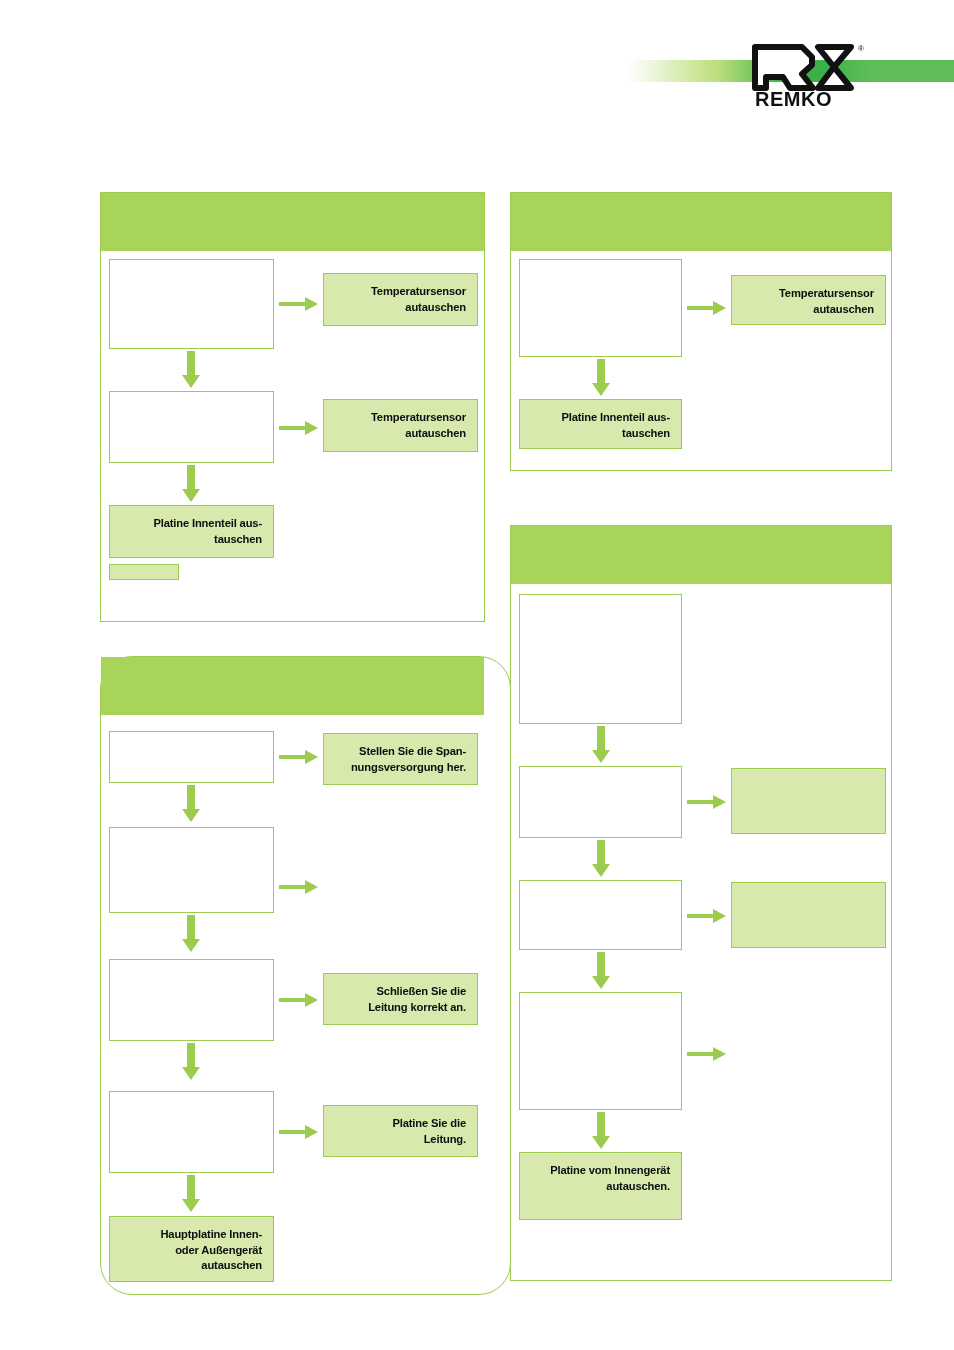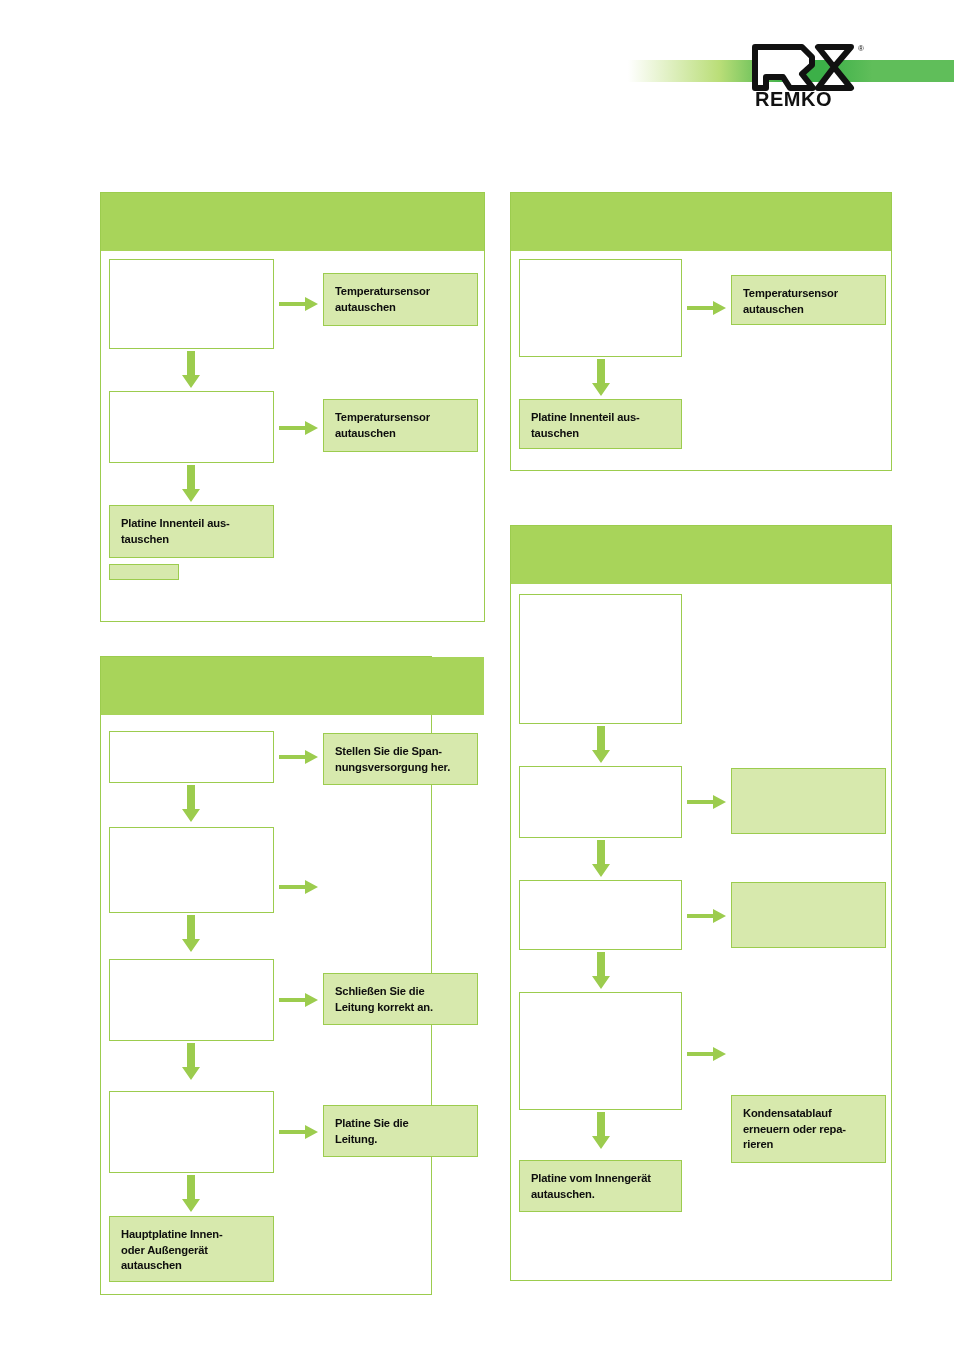--- a/index.html
+++ b/index.html
@@ -36,21 +36,21 @@
     position:absolute;
     border:1px solid #9ccc4e;
     background:#ffffff;
     box-sizing:border-box;
   }
   .panel-head{
     position:absolute;left:0;top:0;
     height:58px;
     background:#a8d45a;
   }
-  .panel-body{position:absolute;left:0;right:0;top:58px;bottom:0;}
+  .panel-body{position:absolute;left:0;right:0;top:58px;bottom:0;text-align:right;}
 
   
   .decision{
     position:absolute;
     border:1px solid #9ccc4e;
     background:#ffffff;
     box-sizing:border-box;
   }
   .action{
     position:absolute;
@@ -127,21 +127,21 @@
         </svg>
     </div>
 
     <div class="action" style="left:8px;top:254px;width:165px;height:53px;">Platine Innenteil aus-
 tauschen</div>
 
     <div class="action empty" style="left:8px;top:313px;width:70px;height:16px;"></div>
   </div>
 </div>
 
-<div class="panel" style="left:100px;top:656px;width:332px;height:639px;">
+<div class="panel" style="left:100px;top:656px;width:411px;height:639px;border-radius:32px;">
   <div class="panel-head" style="width:383px;"></div>
   <div class="panel-body">
 
     <div class="decision" style="left:8px;top:16px;width:165px;height:52px;"></div>
     <div class="arrow-right" style="left:178px;top:33px;width:40px;height:18px;">
       <svg width="40" height="18" viewBox="0 0 40 18">
           <path d="M0 7 L26 7 L26 2 L39 9 L26 16 L26 11 L0 11 Z" fill="#9ccc4e"></path>
         </svg>
     </div>
     <div class="action" style="left:222px;top:18px;width:155px;height:52px;">Stellen Sie die Span-
@@ -265,26 +265,23 @@
           <path d="M5 0 L13 0 L13 24 L18 24 L9 37 L0 24 L5 24 Z" fill="#9ccc4e"></path>
         </svg>
     </div>
 
     <div class="decision" style="left:8px;top:408px;width:163px;height:118px;"></div>
     <div class="arrow-right" style="left:176px;top:461px;width:40px;height:18px;">
       <svg width="40" height="18" viewBox="0 0 40 18">
           <path d="M0 7 L26 7 L26 2 L39 9 L26 16 L26 11 L0 11 Z" fill="#9ccc4e"></path>
         </svg>
     </div>
-    <div class="action" style="left:220px;top:511px;width:155px;height:68px;">Kondensatablauf
-erneuern oder repa-
-rieren</div>
 
     <div class="arrow-down" style="left:81px;top:528px;width:18px;height:38px;">
       <svg width="18" height="38" viewBox="0 0 18 38">
           <path d="M5 0 L13 0 L13 24 L18 24 L9 37 L0 24 L5 24 Z" fill="#9ccc4e"></path>
         </svg>
     </div>
 
-    <div class="action" style="left:8px;top:568px;width:163px;height:52px;margin-top:8px;">Platine vom Innengerät
+    <div class="action" style="left:8px;top:568px;width:163px;height:68px;">Platine vom Innengerät
 autauschen.</div>
   </div>
 </div>
 
 </body></html>

